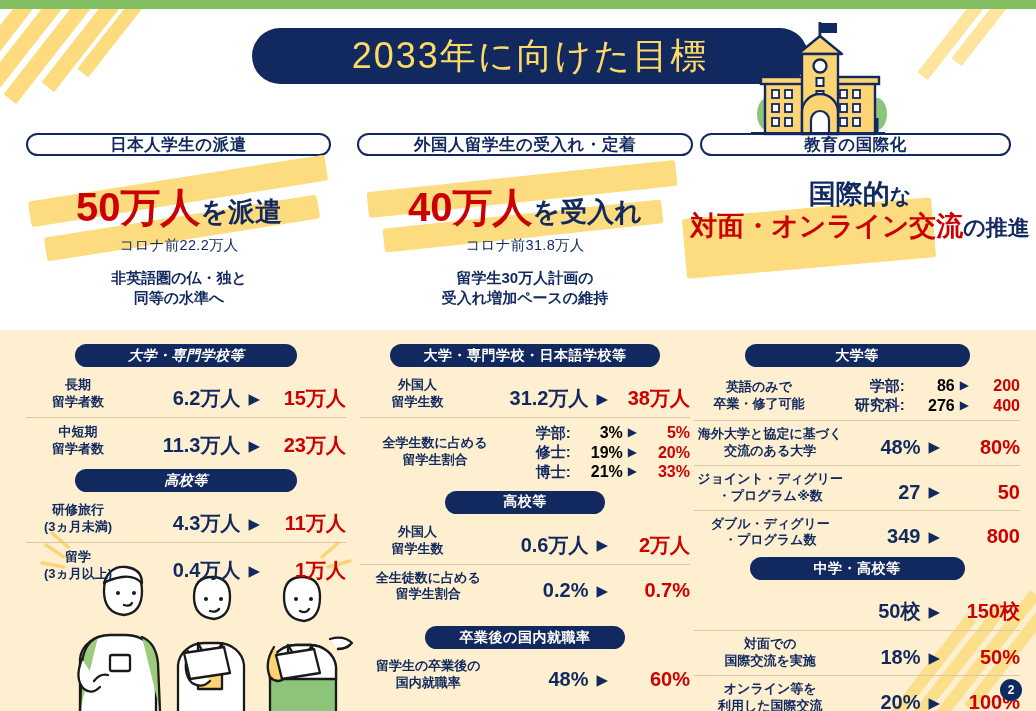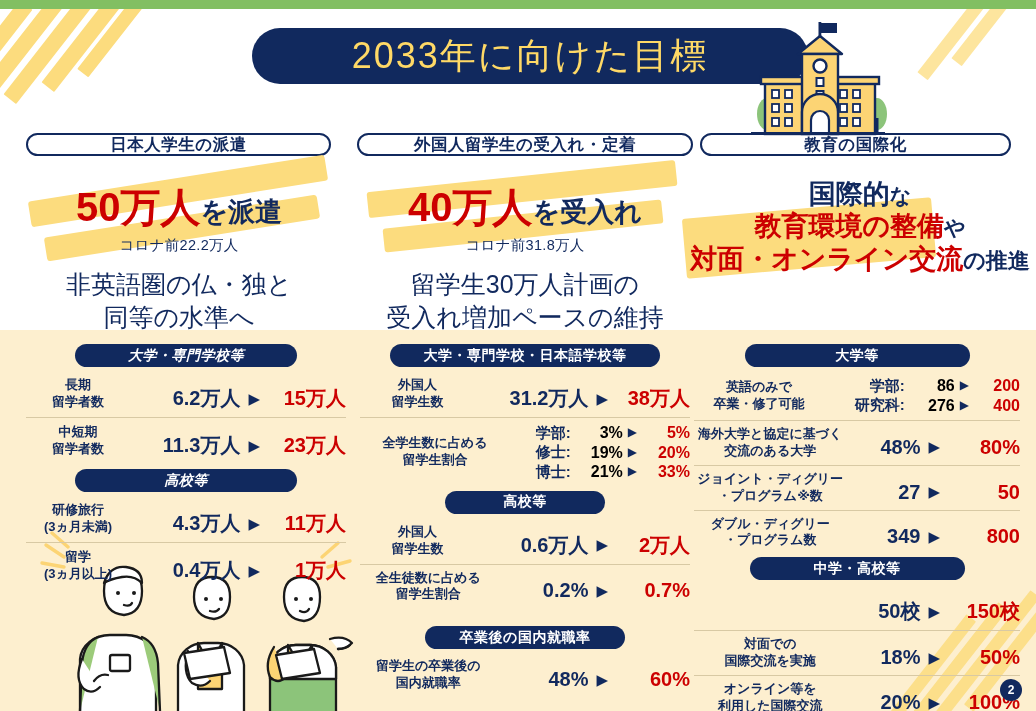--- a/index.html
+++ b/index.html
@@ -48,21 +48,21 @@
   
   .hero { position:absolute; z-index:6; text-align:center; }
   #hero1 { left:20px;  top:186px; width:318px; }
   #hero2 { left:357px; top:186px; width:336px; }
   #hero3 { left:690px; top:178px; width:340px; }
   .hero .big { font-size:40px; font-weight:bold; line-height:1.08; white-space:nowrap; }
   .hero .big .red { color:#cc0000; }
   .hero .big .navy { color:#11295e; }
   .hero .big .sm { font-size:27px; }
   .hero .pre { margin-top:7px; font-size:14.5px; color:#11295e; letter-spacing:.3px; }
-  .hero .sub { margin-top:13px; font-size:25px; font-weight:normal; color:#11295e; line-height:1.33; }
+  .hero .sub { margin-top:13px; font-size:15px; font-weight:bold; color:#11295e; line-height:1.33; }
   .hero3 .l1 { font-size:27px; font-weight:bold; color:#11295e; line-height:1.2; }
   .hero3 .l1 .nb { font-size:21px; }
   .hero3 .l2 { font-size:27px; font-weight:bold; color:#cc0000; line-height:1.22; }
   .hero3 .l2 .nb { font-size:21px; color:#11295e; }
   .hero3 .l3 { font-size:27px; font-weight:bold; color:#cc0000; line-height:1.22; white-space:nowrap; }
   .hero3 .l3 .nb { font-size:22px; color:#11295e; }
   
   .mk { position:absolute; background:#fcdc7e; z-index:-1; border-radius:3px; }
 
   
@@ -219,23 +219,20 @@
     <div class="pre">コロナ前31.8万人</div>
     <div class="sub">留学生30万人計画の</div>
     <div class="sub" style="margin-top:0">受入れ増加ペースの維持</div>
   </div>
 
   <div class="hero hero3" id="hero3">
     <div class="mk" style="left:-6px;top:30px;width:250px;height:60px;transform:rotate(-5deg);"></div>
     <div class="l1">
       <span>国際的</span><span class="nb">な</span>
     </div>
-    <div class="l2">
-      <span>教育環境の整備</span><span class="nb">や</span>
-    </div>
     <div class="l3">
       <span>対面・オンライン交流</span><span class="nb">の推進</span>
     </div>
   </div>
 
   <div class="col" id="col1">
     <div class="catpill cp-w1">
       <span>大学・専門学校等</span>
     </div>
     <div class="row">

